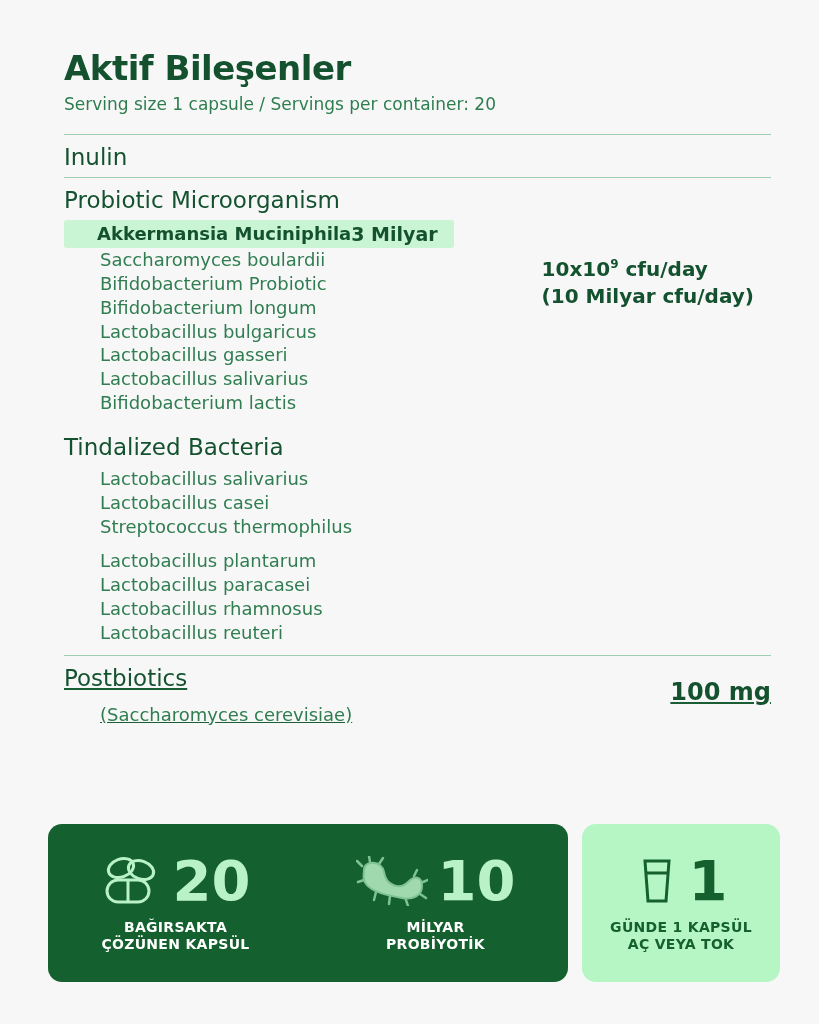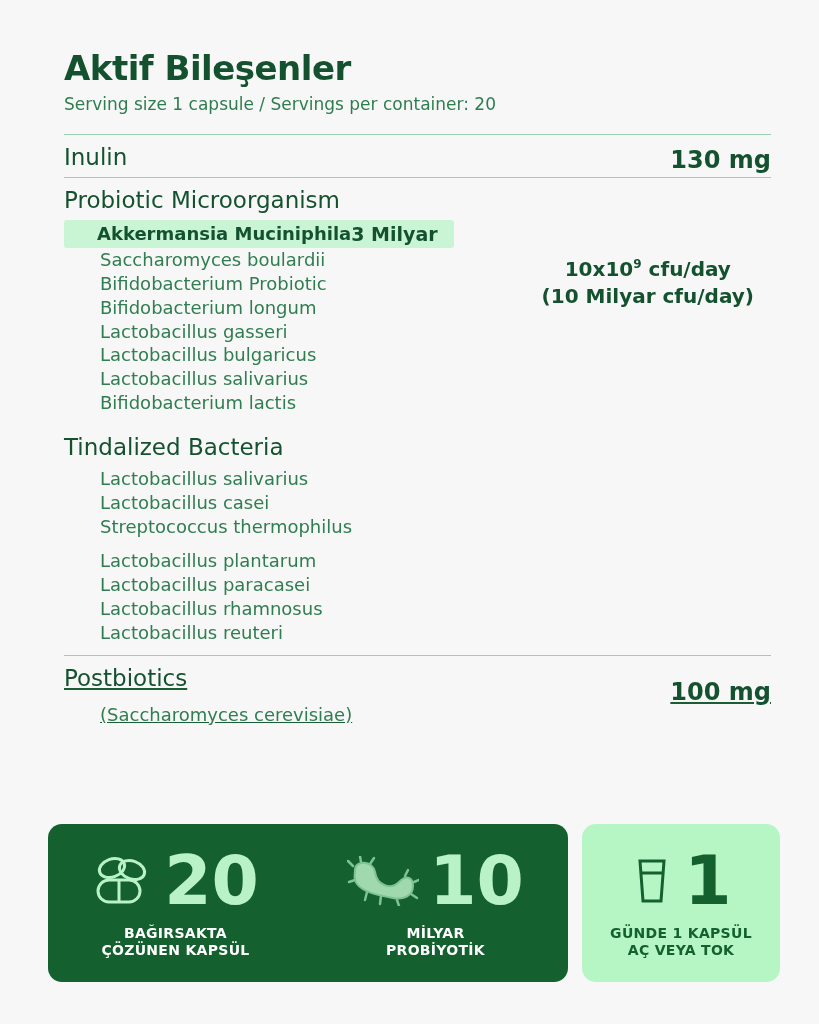--- a/index.html
+++ b/index.html
@@ -88,21 +88,21 @@
   }
   .probio-wrap {
     display: flex;
     justify-content: space-between;
     align-items: flex-start;
   }
   .probio-list {
     flex: 0 0 auto;
   }
   .cfu {
-    text-align: center;
+    text-align: left;
     font-size: 20px;
     font-weight: bold;
     color: #14522f;
     line-height: 1.35;
     margin-top: 36px;
     margin-right: 40px;
     white-space: nowrap;
   }
   .cfu sup {
     font-size: 12px;
@@ -152,21 +152,21 @@
     display: flex;
     flex-direction: column;
     align-items: center;
   }
   .badge-top {
     display: flex;
     align-items: center;
     gap: 10px;
   }
   .badge-num {
-    font-size: 68px;
+    font-size: 56px;
     font-weight: bold;
     line-height: 1;
   }
   .badge-dark .badge-num { color: #b9f2c6; }
   .badge-light .badge-num { color: #14602f; }
   .badge-cap {
     margin-top: 10px;
     font-size: 14px;
     font-weight: bold;
     text-align: center;
@@ -182,38 +182,37 @@
 
 <div class="page">
 
   <h1 class="title">Aktif Bileşenler</h1>
   <div class="subtitle">Serving size 1 capsule / Servings per container: 20</div>
 
   <div class="rule"></div>
 
   <div class="row">
     <div class="sec-head">Inulin</div>
-    <div class="amount-lg">130 mg</div>
   </div>
 
   <div class="rule"></div>
 
   <div class="sec-head">Probiotic Microorganism</div>
 
   <div class="probio-wrap">
     <div class="probio-list">
       <div class="highlight">
         <div class="item">Akkermansia Muciniphila</div>
         <div class="hl-amt">3 Milyar</div>
       </div>
       <div class="item">Saccharomyces boulardii</div>
       <div class="item">Bifidobacterium Probiotic</div>
       <div class="item">Bifidobacterium longum</div>
+      <div class="item">Lactobacillus bulgaricus</div>
       <div class="item">Lactobacillus gasseri</div>
-      <div class="item">Lactobacillus bulgaricus</div>
       <div class="item">Lactobacillus salivarius</div>
       <div class="item">Bifidobacterium lactis</div>
     </div>
     <div class="cfu">
       <span>10x10</span><sup>9</sup><span> cfu/day</span>
       <div>(10 Milyar cfu/day)</div>
     </div>
   </div>
 
   <div class="gap-sm"></div>

